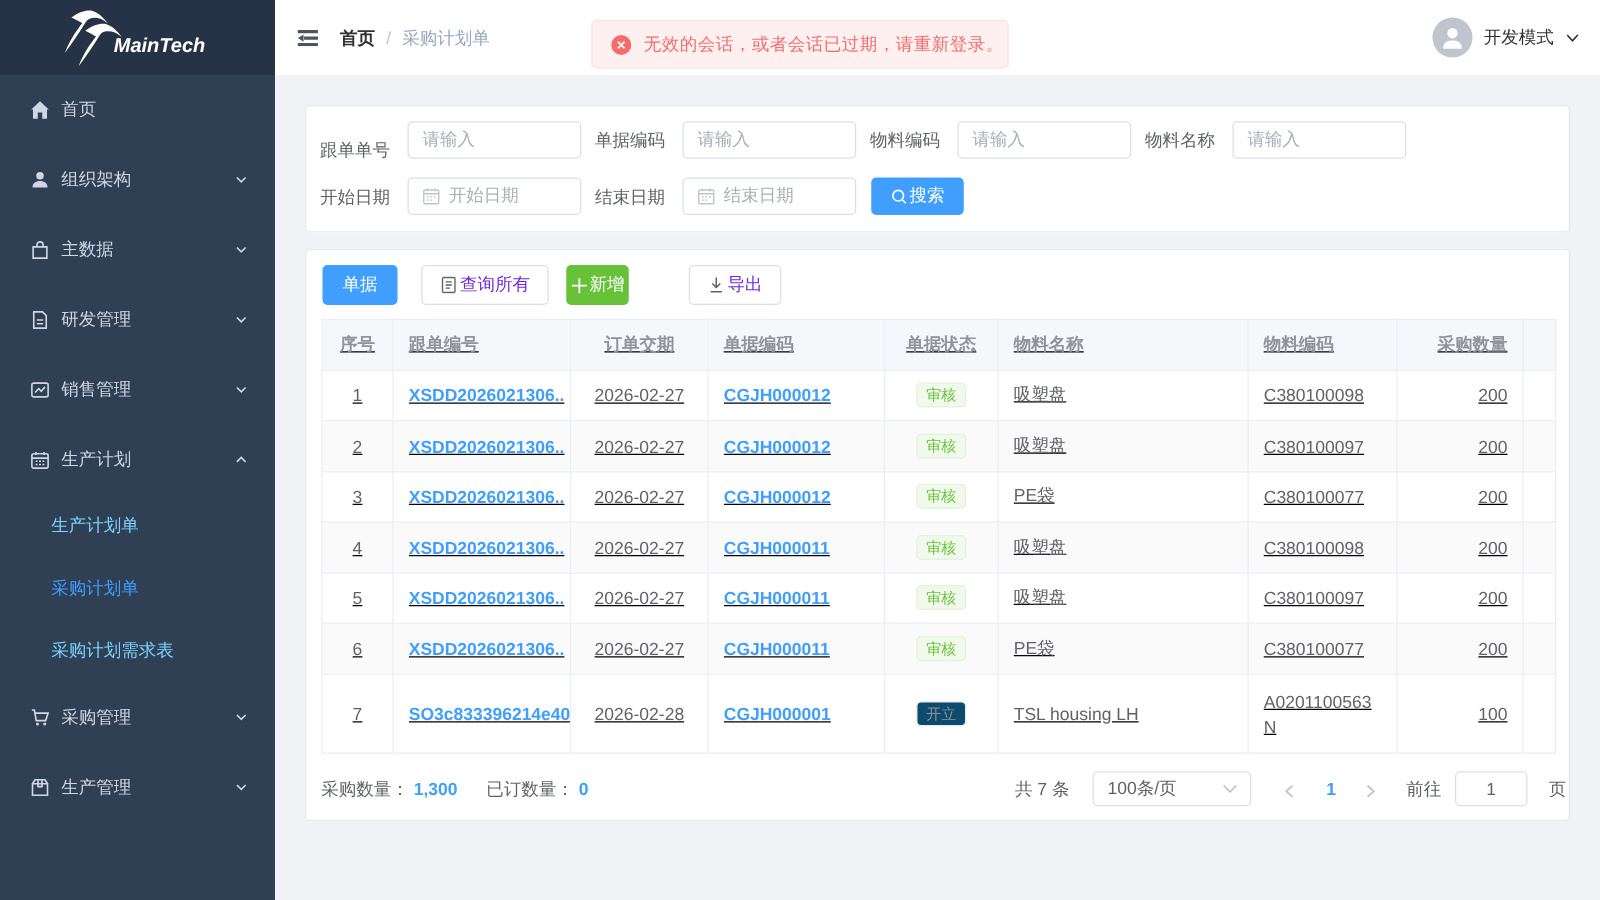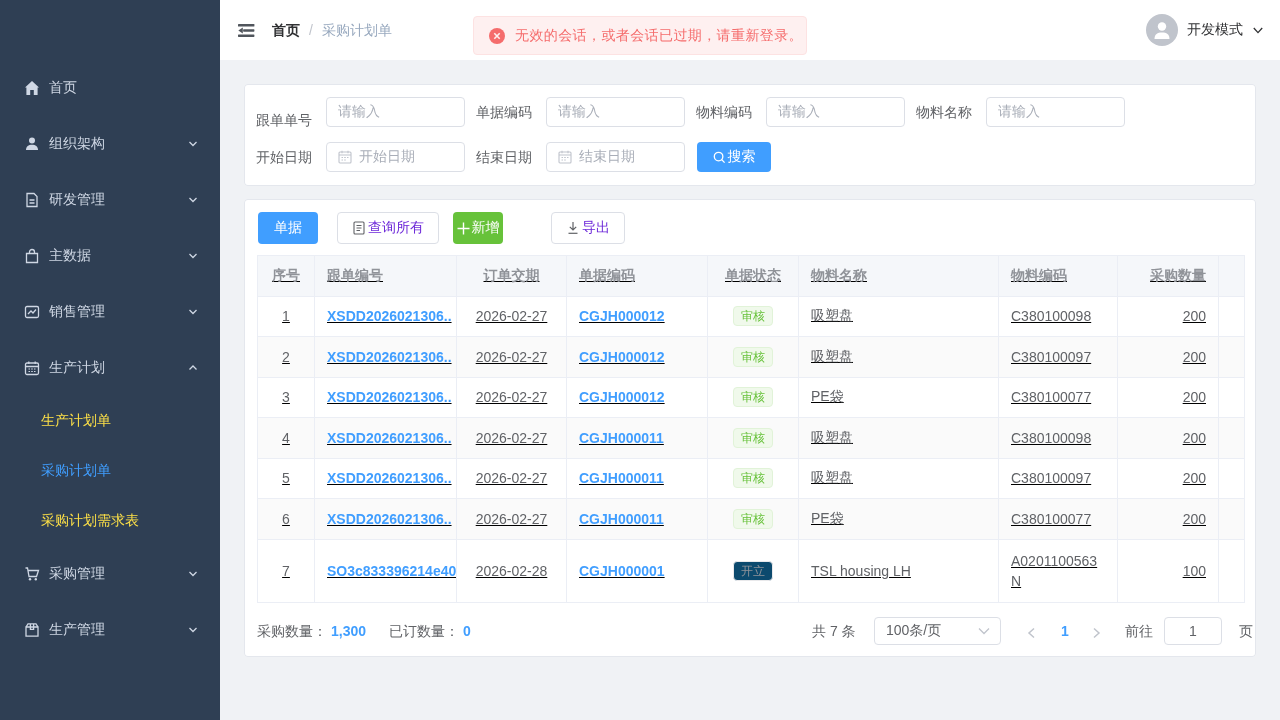--- a/index.html
+++ b/index.html
@@ -7,21 +7,21 @@
 body { background:#f0f2f5; position:relative; }
 
 
 .sidebar { position:absolute; left:0; top:0; width:220px; height:720px; background:#2f3f54; }
 .logo { position:absolute; left:0; top:0; width:220px; height:60px; background:#263245; }
 .menu { position:absolute; top:60px; left:0; width:220px; }
 .mi { position:relative; height:56px; display:flex; align-items:center; color:#cfd7e4; font-size:14px; }
 .mi .ic { position:absolute; left:24px; width:16px; height:16px; }
 .mi .tx { position:absolute; left:49px; }
 .mi .ar { position:absolute; right:22px; top:50%; margin-top:-5px; width:10px; height:10px; }
-.smi { position:relative; height:50px; display:flex; align-items:center; color:#fde047; font-size:14px; }
+.smi { position:relative; height:50px; display:flex; align-items:center; color:#7dd3fc; font-size:14px; }
 .smi .tx { position:absolute; left:41px; }
 .smi.act { color:#409eff; }
 
 
 .topbar { position:absolute; left:220px; top:0; width:1060px; height:60px; background:#fff; }
 .hamb { position:absolute; left:18px; top:23.5px; }
 .bc { position:absolute; left:52px; top:22px; font-size:14px; }
 .bc b { color:#303133; font-weight:bold; }
 .bc .sep { color:#c0c4cc; margin:0 9px; }
 .bc .cur { color:#97a8be; }
@@ -66,52 +66,61 @@
 
 .tfoot { position:absolute; left:13px; right:13px; top:418px; height:30px; font-size:14px; color:#606266; }
 .tfoot .blue { color:#409eff; font-weight:bold; }
 .psel { position:absolute; left:617px; top:0; width:127px; height:28px; border:1px solid #dcdfe6; border-radius:4px; display:flex; align-items:center; color:#606266; }
 .pgo { position:absolute; left:907px; top:0; width:58px; height:28px; border:1px solid #dcdfe6; border-radius:4px; text-align:center; line-height:26px; color:#606266; }
 </style>
 </head>
 <body>
 
 <div class="sidebar">
+  <div class="logo">
+    <svg width="220" height="60" viewBox="0 0 220 60">
+      <g fill="#ffffff">
+        <path id="sw" d="M51.8 42.4 C54.5 35.5 58.2 28.3 62.8 22.5 C63.8 21.2 64.8 19.8 65.8 18.4 C63 16.8 60.2 15.4 57.2 13.9 C62.5 9.8 69.5 7.6 73.5 8.5 C78 9.5 82.8 13.8 86.3 18.8 C82.5 15.2 78 13.9 74 14.3 C71.5 14.7 69.8 15.7 68.8 17.4 C64.8 23.8 59.6 32 51.8 42.4 Z"></path>
+        <use href="#sw" transform="translate(11,10.7)"></use>
+        <text x="91" y="41.5" font-size="16" font-style="italic" font-weight="bold" font-family="Liberation Sans">MainTech</text>
+      </g>
+    </svg>
+  </div>
   <div class="menu">
     <div class="mi">
         <svg class="ic" viewBox="0 0 16 16">
           <path fill="#cfd7e4" d="M8 1 L15 7.5 13.6 7.5 13.6 15 9.8 15 9.8 10 6.2 10 6.2 15 2.4 15 2.4 7.5 1 7.5 Z"></path>
         </svg>
         <span class="tx">首页</span>
       </div>
     <div class="mi">
         <svg class="ic" viewBox="0 0 16 16">
           <circle cx="8" cy="4.5" r="3" fill="#cfd7e4"></circle>
           <path fill="#cfd7e4" d="M2 14 C2 10.5 4.5 8.8 8 8.8 C11.5 8.8 14 10.5 14 14 Z"></path>
         </svg>
         <span class="tx">组织架构</span>
       <svg class="ar" viewBox="0 0 10 10">
           <path d="M1.5 3 L5 6.5 L8.5 3" stroke="#cfd7e4" stroke-width="1.3" fill="none"></path>
         </svg>
       </div>
     <div class="mi">
         <svg class="ic" viewBox="0 0 16 16">
+          <path d="M2.5 5.5 H13.5 V14.5 H2.5 Z M5.5 5.5 V4 C5.5 2.6 6.6 1.5 8 1.5 C9.4 1.5 10.5 2.6 10.5 4 V5.5" stroke="#cfd7e4" stroke-width="1.3" fill="none"></path>
+        </svg>
+        <span class="tx">主数据</span>
+      <svg class="ar" viewBox="0 0 10 10">
+          <path d="M1.5 3 L5 6.5 L8.5 3" stroke="#cfd7e4" stroke-width="1.3" fill="none"></path>
+        </svg>
+      </div>
+    <div class="mi">
+        <svg class="ic" viewBox="0 0 16 16">
           <path d="M3 1.5 H10 L13 4.5 V14.5 H3 Z" stroke="#cfd7e4" stroke-width="1.3" fill="none"></path>
           <path d="M5.5 8 H10.5 M5.5 11 H10.5" stroke="#cfd7e4" stroke-width="1.3"></path>
         </svg>
         <span class="tx">研发管理</span>
-      <svg class="ar" viewBox="0 0 10 10">
-          <path d="M1.5 3 L5 6.5 L8.5 3" stroke="#cfd7e4" stroke-width="1.3" fill="none"></path>
-        </svg>
-      </div>
-    <div class="mi">
-        <svg class="ic" viewBox="0 0 16 16">
-          <path d="M2.5 5.5 H13.5 V14.5 H2.5 Z M5.5 5.5 V4 C5.5 2.6 6.6 1.5 8 1.5 C9.4 1.5 10.5 2.6 10.5 4 V5.5" stroke="#cfd7e4" stroke-width="1.3" fill="none"></path>
-        </svg>
-        <span class="tx">主数据</span>
       <svg class="ar" viewBox="0 0 10 10">
           <path d="M1.5 3 L5 6.5 L8.5 3" stroke="#cfd7e4" stroke-width="1.3" fill="none"></path>
         </svg>
       </div>
     <div class="mi">
         <svg class="ic" viewBox="0 0 16 16">
           <rect x="1.5" y="2.5" width="13" height="11" rx="1.5" stroke="#cfd7e4" stroke-width="1.3" fill="none"></rect>
           <path d="M4 10 L7 7 L9 9 L12 5.5" stroke="#cfd7e4" stroke-width="1.3" fill="none"></path>
         </svg>
         <span class="tx">销售管理</span>

